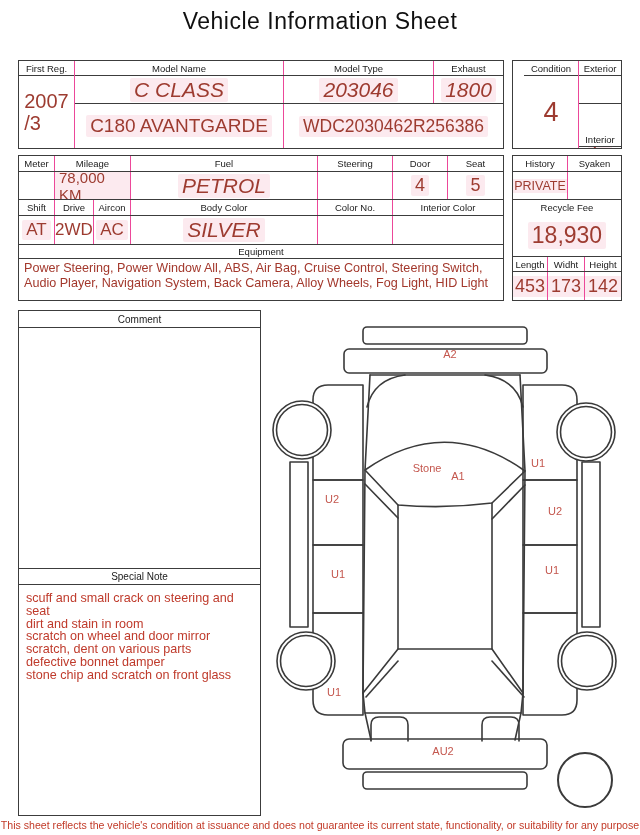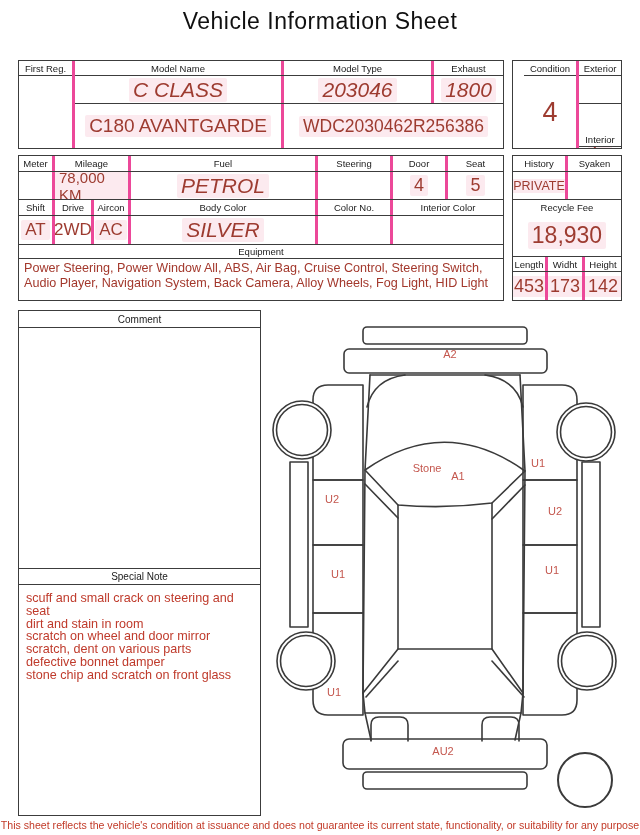--- a/index.html
+++ b/index.html
@@ -3,21 +3,21 @@
 <meta charset="utf-8">
 <style>
   html,body{margin:0;padding:0;background:#fff;}
   body{width:640px;height:835px;position:relative;font-family:"Liberation Sans",sans-serif;color:#1a1a1a;}
   *{box-sizing:border-box;}
   .title{position:absolute;top:8px;left:0;width:640px;text-align:center;font-size:23px;color:#101010;letter-spacing:0.5px;}
   .tbl{position:absolute;border:1px solid #3c3c3c;background:#fff;display:flex;flex-direction:column;}
   .hrow{display:flex;width:100%;}
   .bb{border-bottom:1px solid #3c3c3c;}
   .bt{border-top:1px solid #3c3c3c;}
-  .br{border-right:3px solid #ec4899;}
+  .br{border-right:1px solid #ec4899;}
   .cell{display:flex;align-items:center;justify-content:center;overflow:hidden;}
   .hdr{font-size:9.5px;color:#1a1a1a;}
   .val{color:#9d3b30;}
   .hl{background:rgba(246,199,213,0.38);padding:0 4px;border-radius:2px;}
   .v21{font-size:21px;font-style:italic;}
   .v19{font-size:19px;}
   .v17{font-size:17px;}
   .v18{font-size:18px;}
   .v15{font-size:15px;}
   .v27{font-size:27px;}
@@ -32,20 +32,26 @@
 </style>
 </head>
 <body>
 
 <div class="title">Vehicle Information Sheet</div>
 
 <div class="tbl" style="left:18px;top:60px;width:486px;height:89px;">
   <div class="hrow" style="height:100%;">
     <div class="col br" style="width:56px;">
       <div class="cell hdr bb" style="height:15px;">First Reg.</div>
+      <div class="cell val firstreg" style="flex:1;font-size:20px;">
+        <div>
+          <div>2007</div>
+          <div style="text-align:left;">/3</div>
+        </div>
+      </div>
     </div>
     <div class="col" style="flex:1;">
       <div class="hrow bb" style="height:15px;">
         <div class="cell hdr br" style="width:209px;">Model Name</div>
         <div class="cell hdr br" style="width:150px;">Model Type</div>
         <div class="cell hdr" style="flex:1;">Exhaust</div>
       </div>
       <div class="hrow bb" style="height:28px;">
         <div class="cell br" style="width:209px;">
             <span class="val v21 hl">C CLASS</span>

